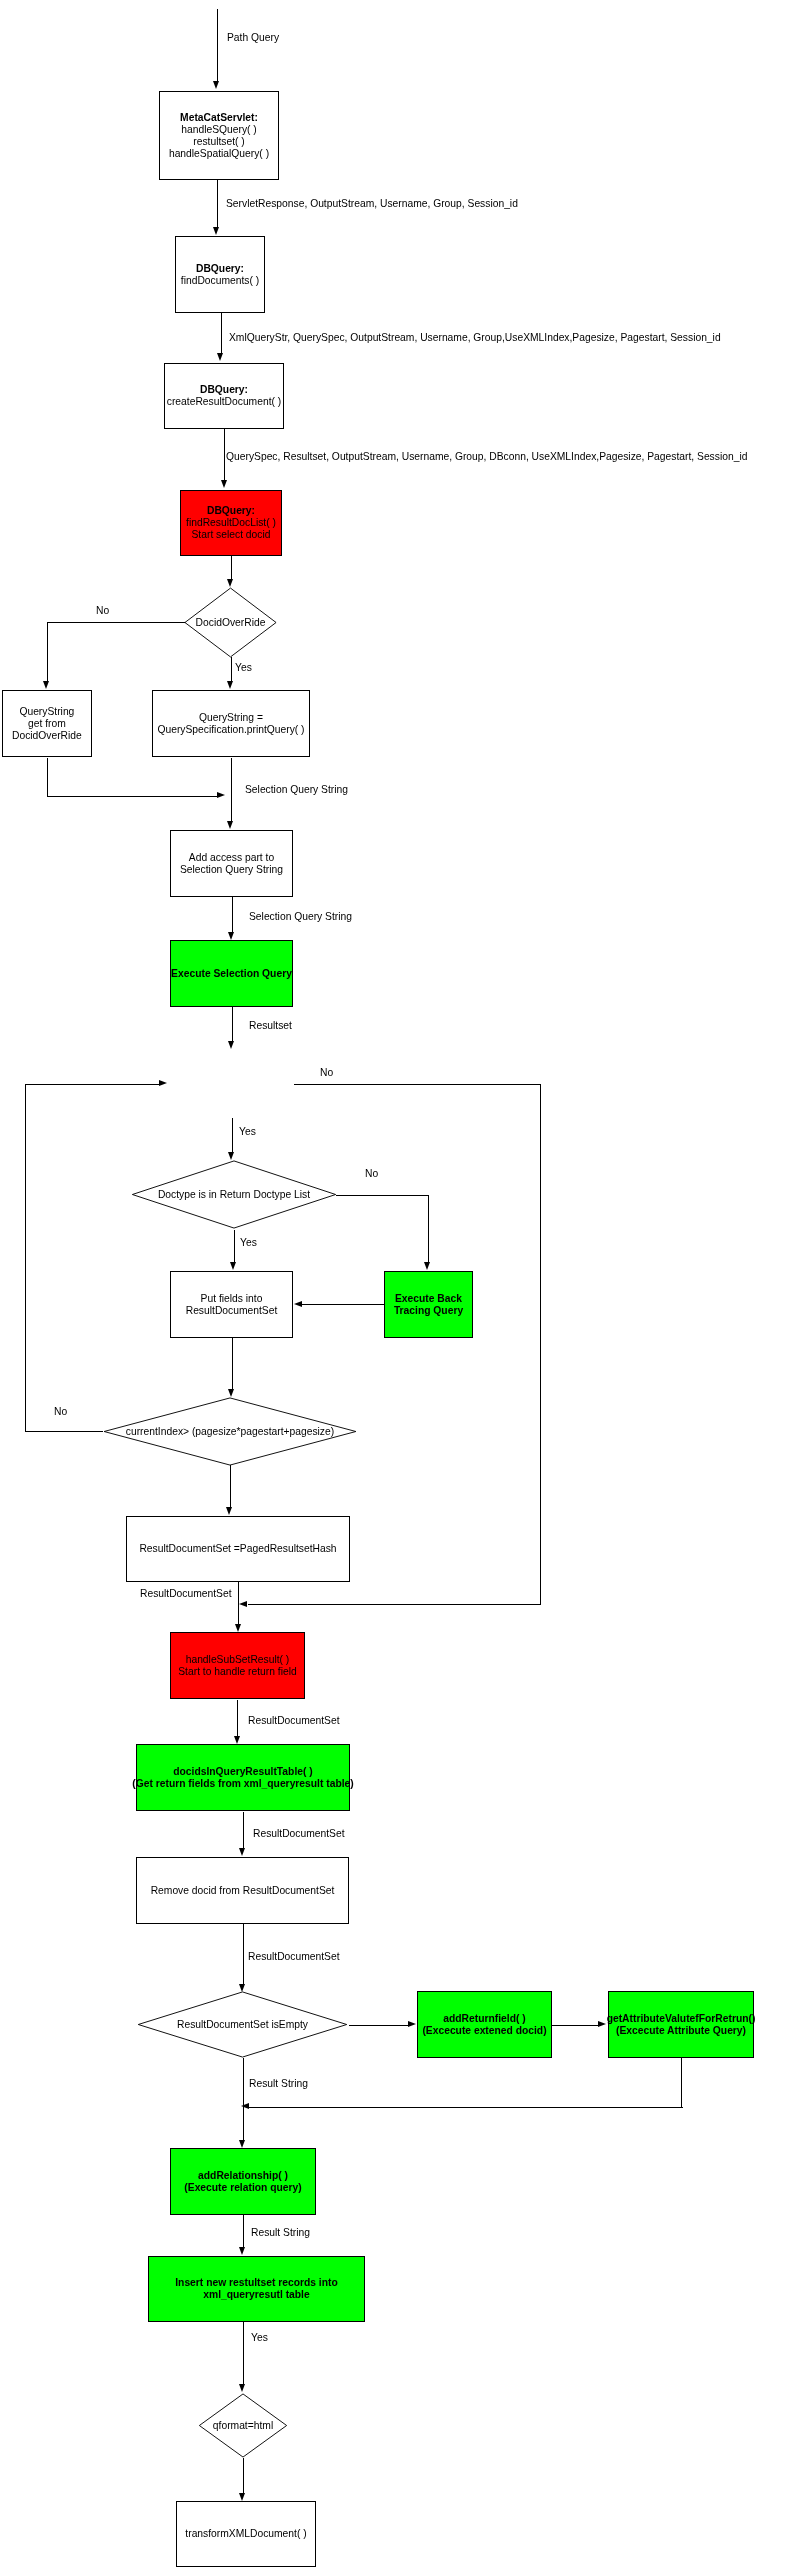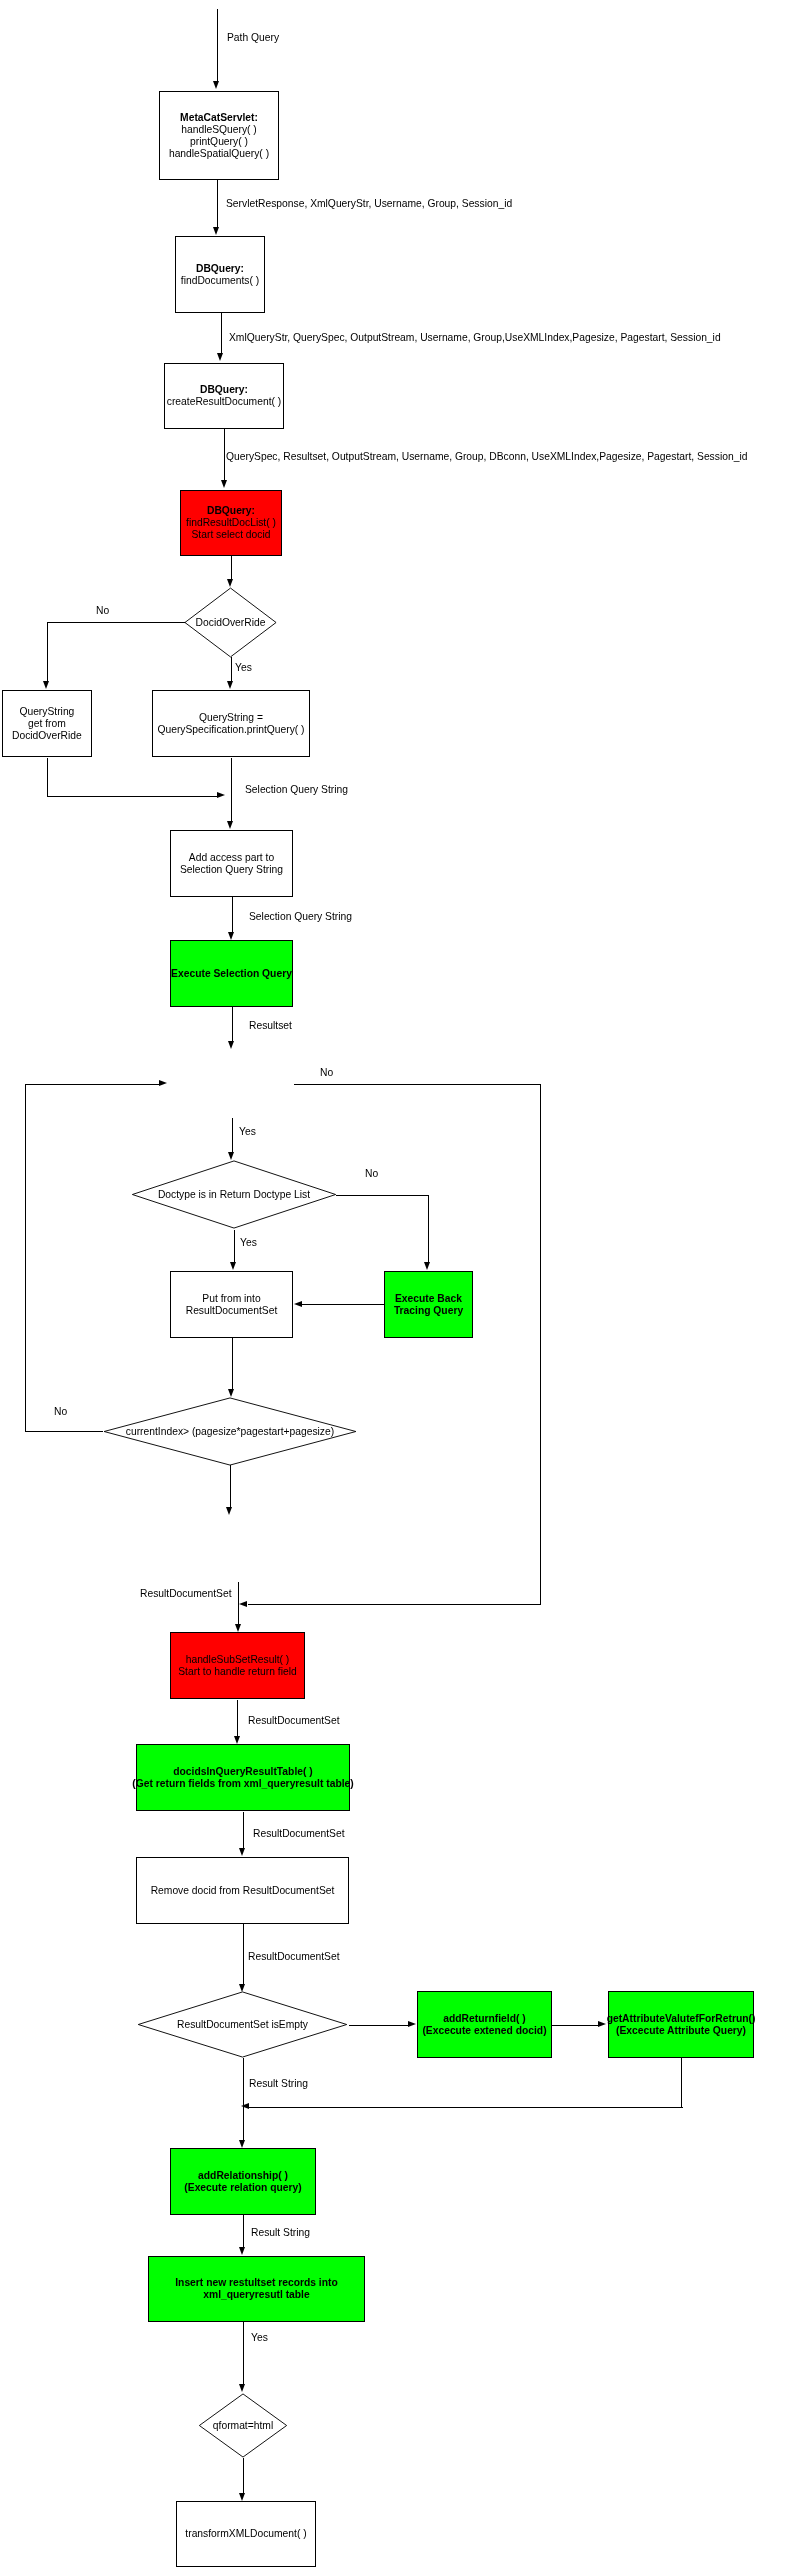--- a/index.html
+++ b/index.html
@@ -94,21 +94,21 @@
   <div class="ah-d" style="left:239px;top:1984px"></div>
   <div class="ah-r" style="left:408px;top:2021px"></div>
   <div class="ah-r" style="left:598px;top:2021px"></div>
   <div class="ah-l" style="left:241px;top:2103px"></div>
   <div class="ah-d" style="left:239px;top:2140px"></div>
   <div class="ah-d" style="left:239px;top:2247px"></div>
   <div class="ah-d" style="left:239px;top:2384px"></div>
   <div class="ah-d" style="left:239px;top:2493px"></div>
 
   <div class="elabel" style="left:227px;top:32px">Path Query</div>
-  <div class="elabel" style="left:226px;top:198px">ServletResponse, XmlQueryStr,  Username, Group, Session_id</div>
+  <div class="elabel" style="left:226px;top:198px">ServletResponse, OutputStream,  Username, Group, Session_id</div>
   <div class="elabel" style="left:229px;top:332px">XmlQueryStr, QuerySpec, OutputStream, Username, Group,UseXMLIndex,Pagesize, Pagestart, Session_id</div>
   <div class="elabel" style="left:226px;top:451px">QuerySpec, Resultset, OutputStream, Username, Group, DBconn, UseXMLIndex,Pagesize, Pagestart, Session_id</div>
   <div class="elabel" style="left:96px;top:605px">No</div>
   <div class="elabel" style="left:235px;top:662px">Yes</div>
   <div class="elabel" style="left:245px;top:784px">Selection Query String</div>
   <div class="elabel" style="left:249px;top:911px">Selection Query String</div>
   <div class="elabel" style="left:249px;top:1020px">Resultset</div>
   <div class="elabel" style="left:320px;top:1067px">No</div>
   <div class="elabel" style="left:239px;top:1126px">Yes</div>
   <div class="elabel" style="left:365px;top:1168px">No</div>
@@ -118,21 +118,21 @@
   <div class="elabel" style="left:248px;top:1715px">ResultDocumentSet</div>
   <div class="elabel" style="left:253px;top:1828px">ResultDocumentSet</div>
   <div class="elabel" style="left:248px;top:1951px">ResultDocumentSet</div>
   <div class="elabel" style="left:249px;top:2078px">Result String</div>
   <div class="elabel" style="left:251px;top:2227px">Result String</div>
   <div class="elabel" style="left:251px;top:2332px">Yes</div>
 
   <div class="node" style="left:159px;top:91px;width:120px;height:89px">
     <div class="bold">MetaCatServlet:</div>
     <div>handleSQuery( )</div>
-    <div>printQuery( )</div>
+    <div>restultset( )</div>
     <div>handleSpatialQuery( )</div>
   </div>
 
   <div class="node" style="left:175px;top:236px;width:90px;height:77px">
     <div class="bold">DBQuery:</div>
     <div>findDocuments( )</div>
   </div>
 
   <div class="node" style="left:164px;top:363px;width:120px;height:66px">
     <div class="bold">DBQuery:</div>
@@ -159,29 +159,32 @@
   <div class="node" style="left:170px;top:830px;width:123px;height:67px">
     <div>Add access part to</div>
     <div>Selection Query String</div>
   </div>
 
   <div class="node green" style="left:170px;top:940px;width:123px;height:67px">
     <div>Execute Selection Query</div>
   </div>
 
   <div class="node" style="left:170px;top:1271px;width:123px;height:67px">
-    <div>Put from into</div>
+    <div>Put fields into</div>
     <div>ResultDocumentSet</div>
   </div>
 
   <div class="node green" style="left:384px;top:1271px;width:89px;height:67px">
     <div>Execute Back</div>
     <div>Tracing Query</div>
   </div>
 
+  <div class="node" style="left:126px;top:1516px;width:224px;height:66px">
+    <div>ResultDocumentSet =PagedResultsetHash</div>
+  </div>
 
   <div class="node red" style="left:170px;top:1632px;width:135px;height:67px">
     <div>handleSubSetResult( )</div>
     <div>Start to handle return field</div>
   </div>
 
   <div class="node green" style="left:136px;top:1744px;width:214px;height:67px">
     <div>docidsInQueryResultTable( )</div>
     <div>(Get return fields from xml_queryresult table)</div>
   </div>

